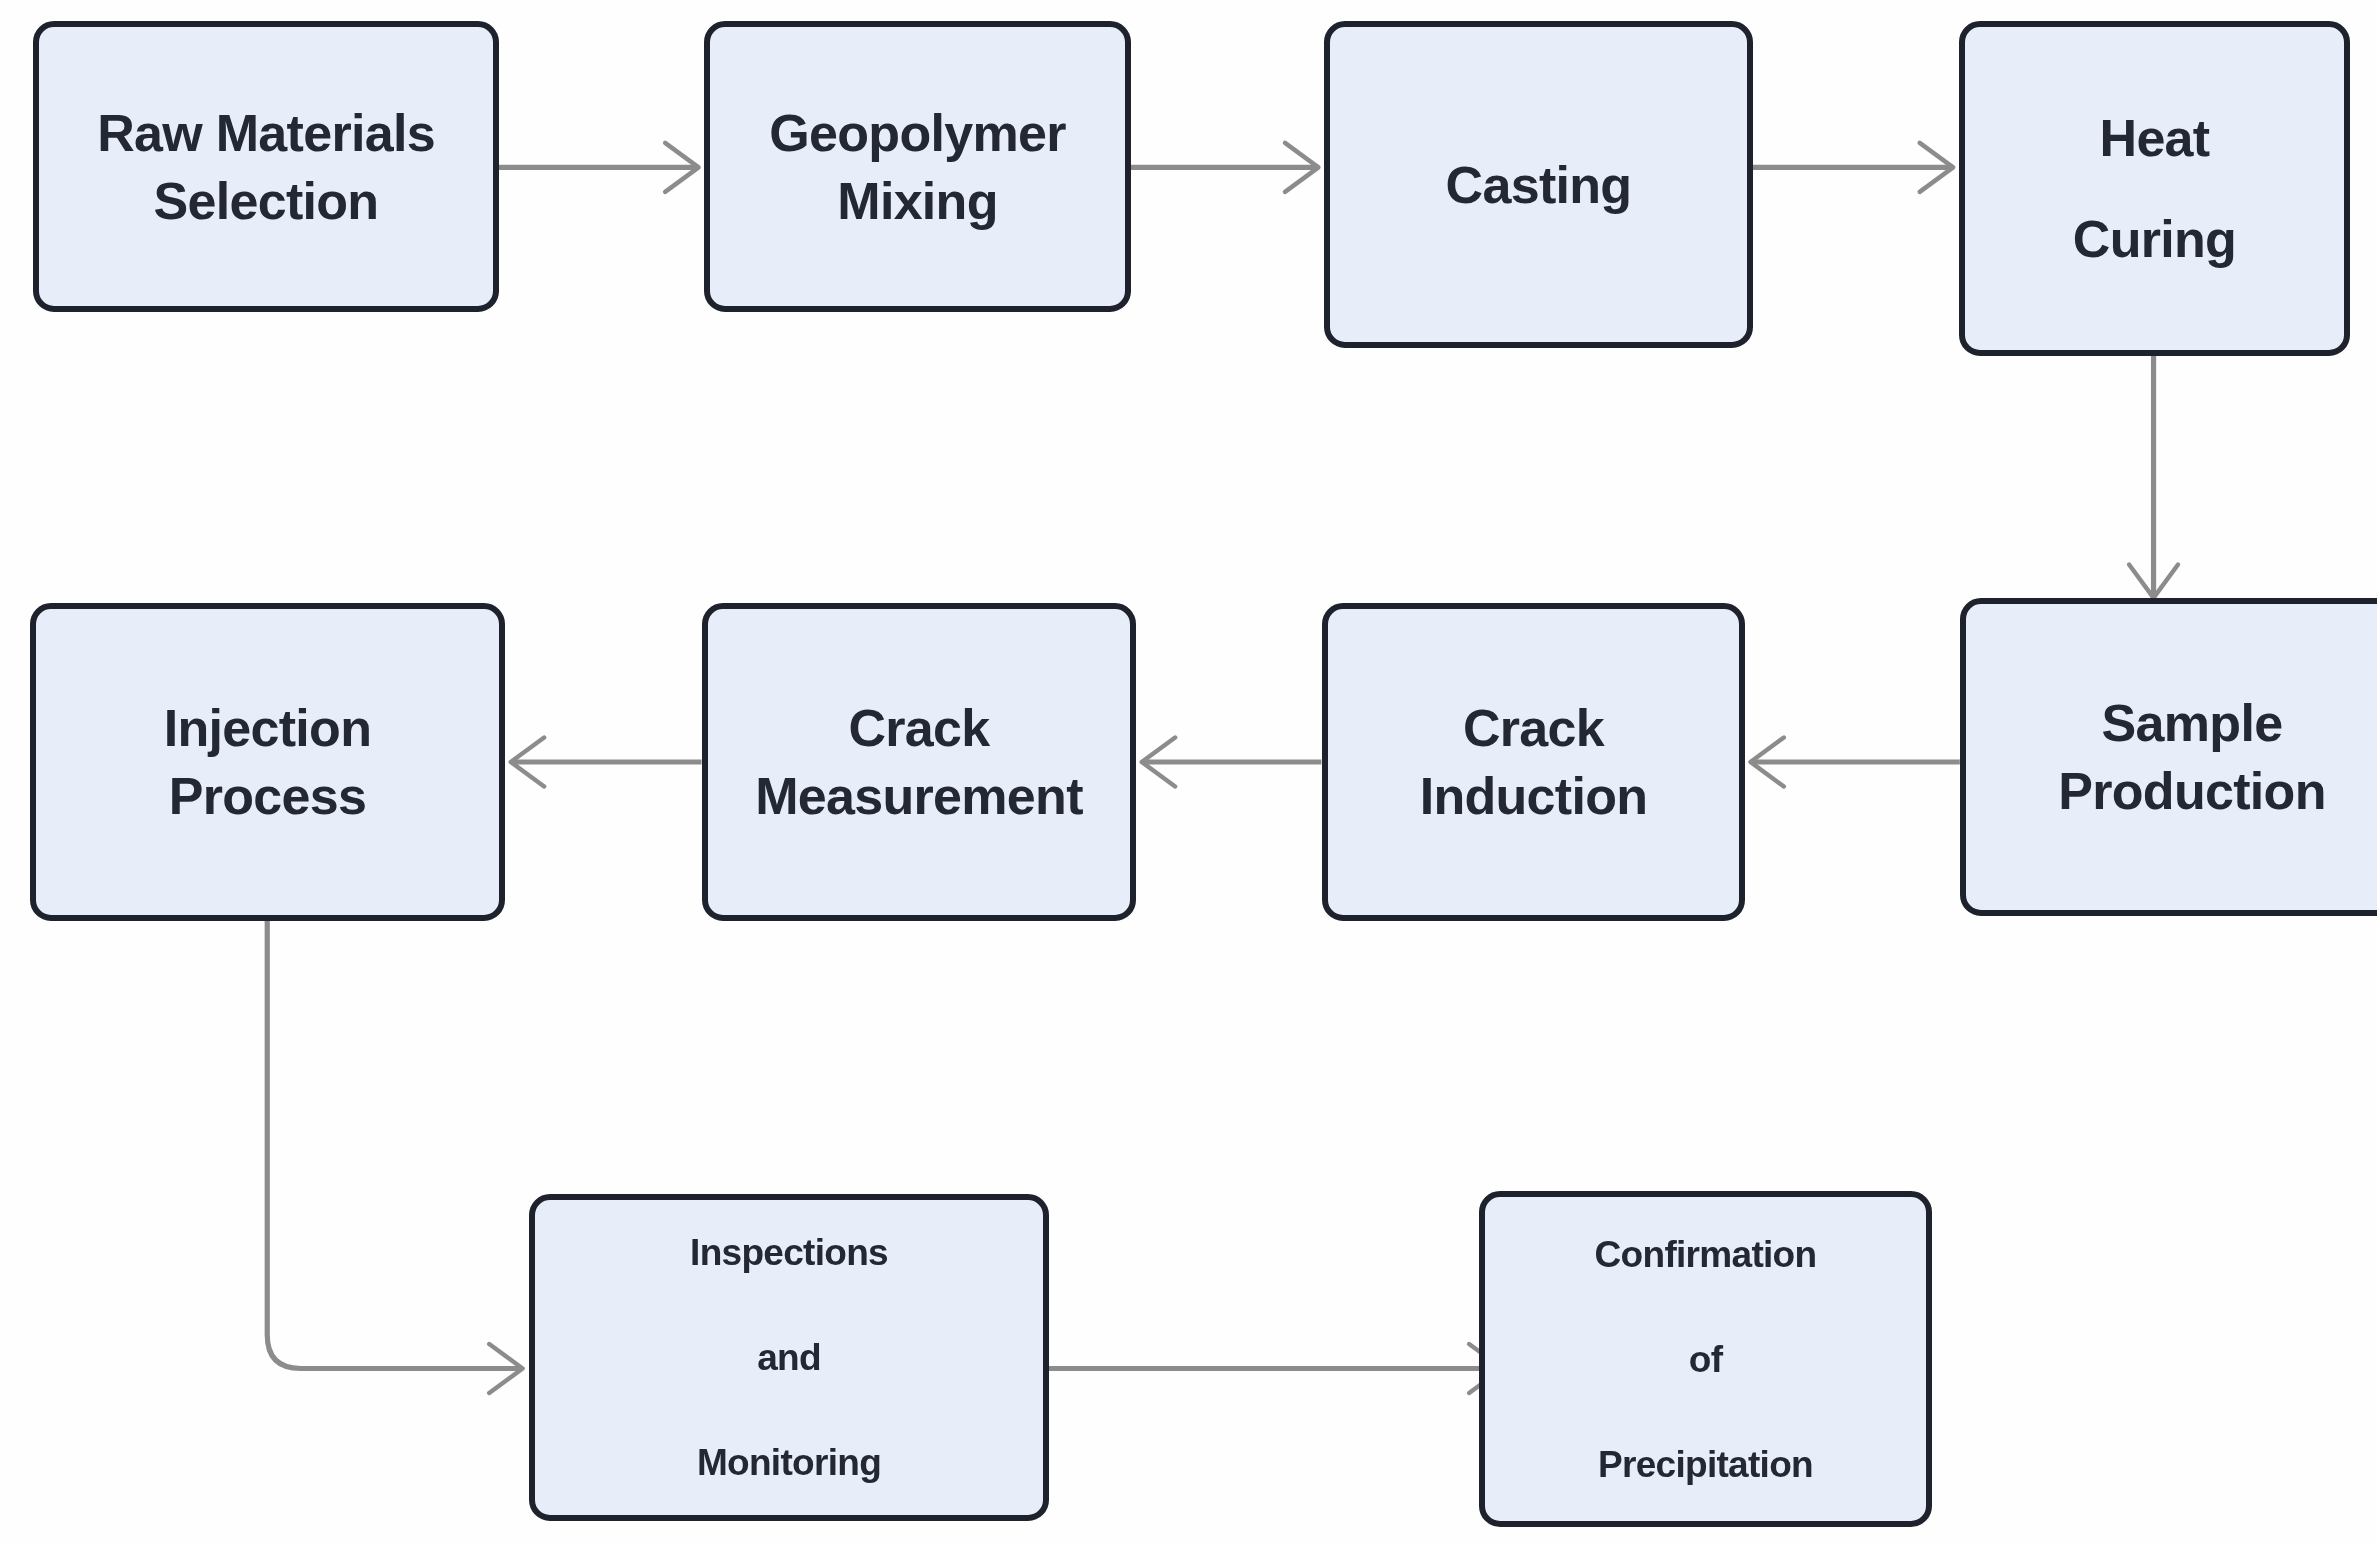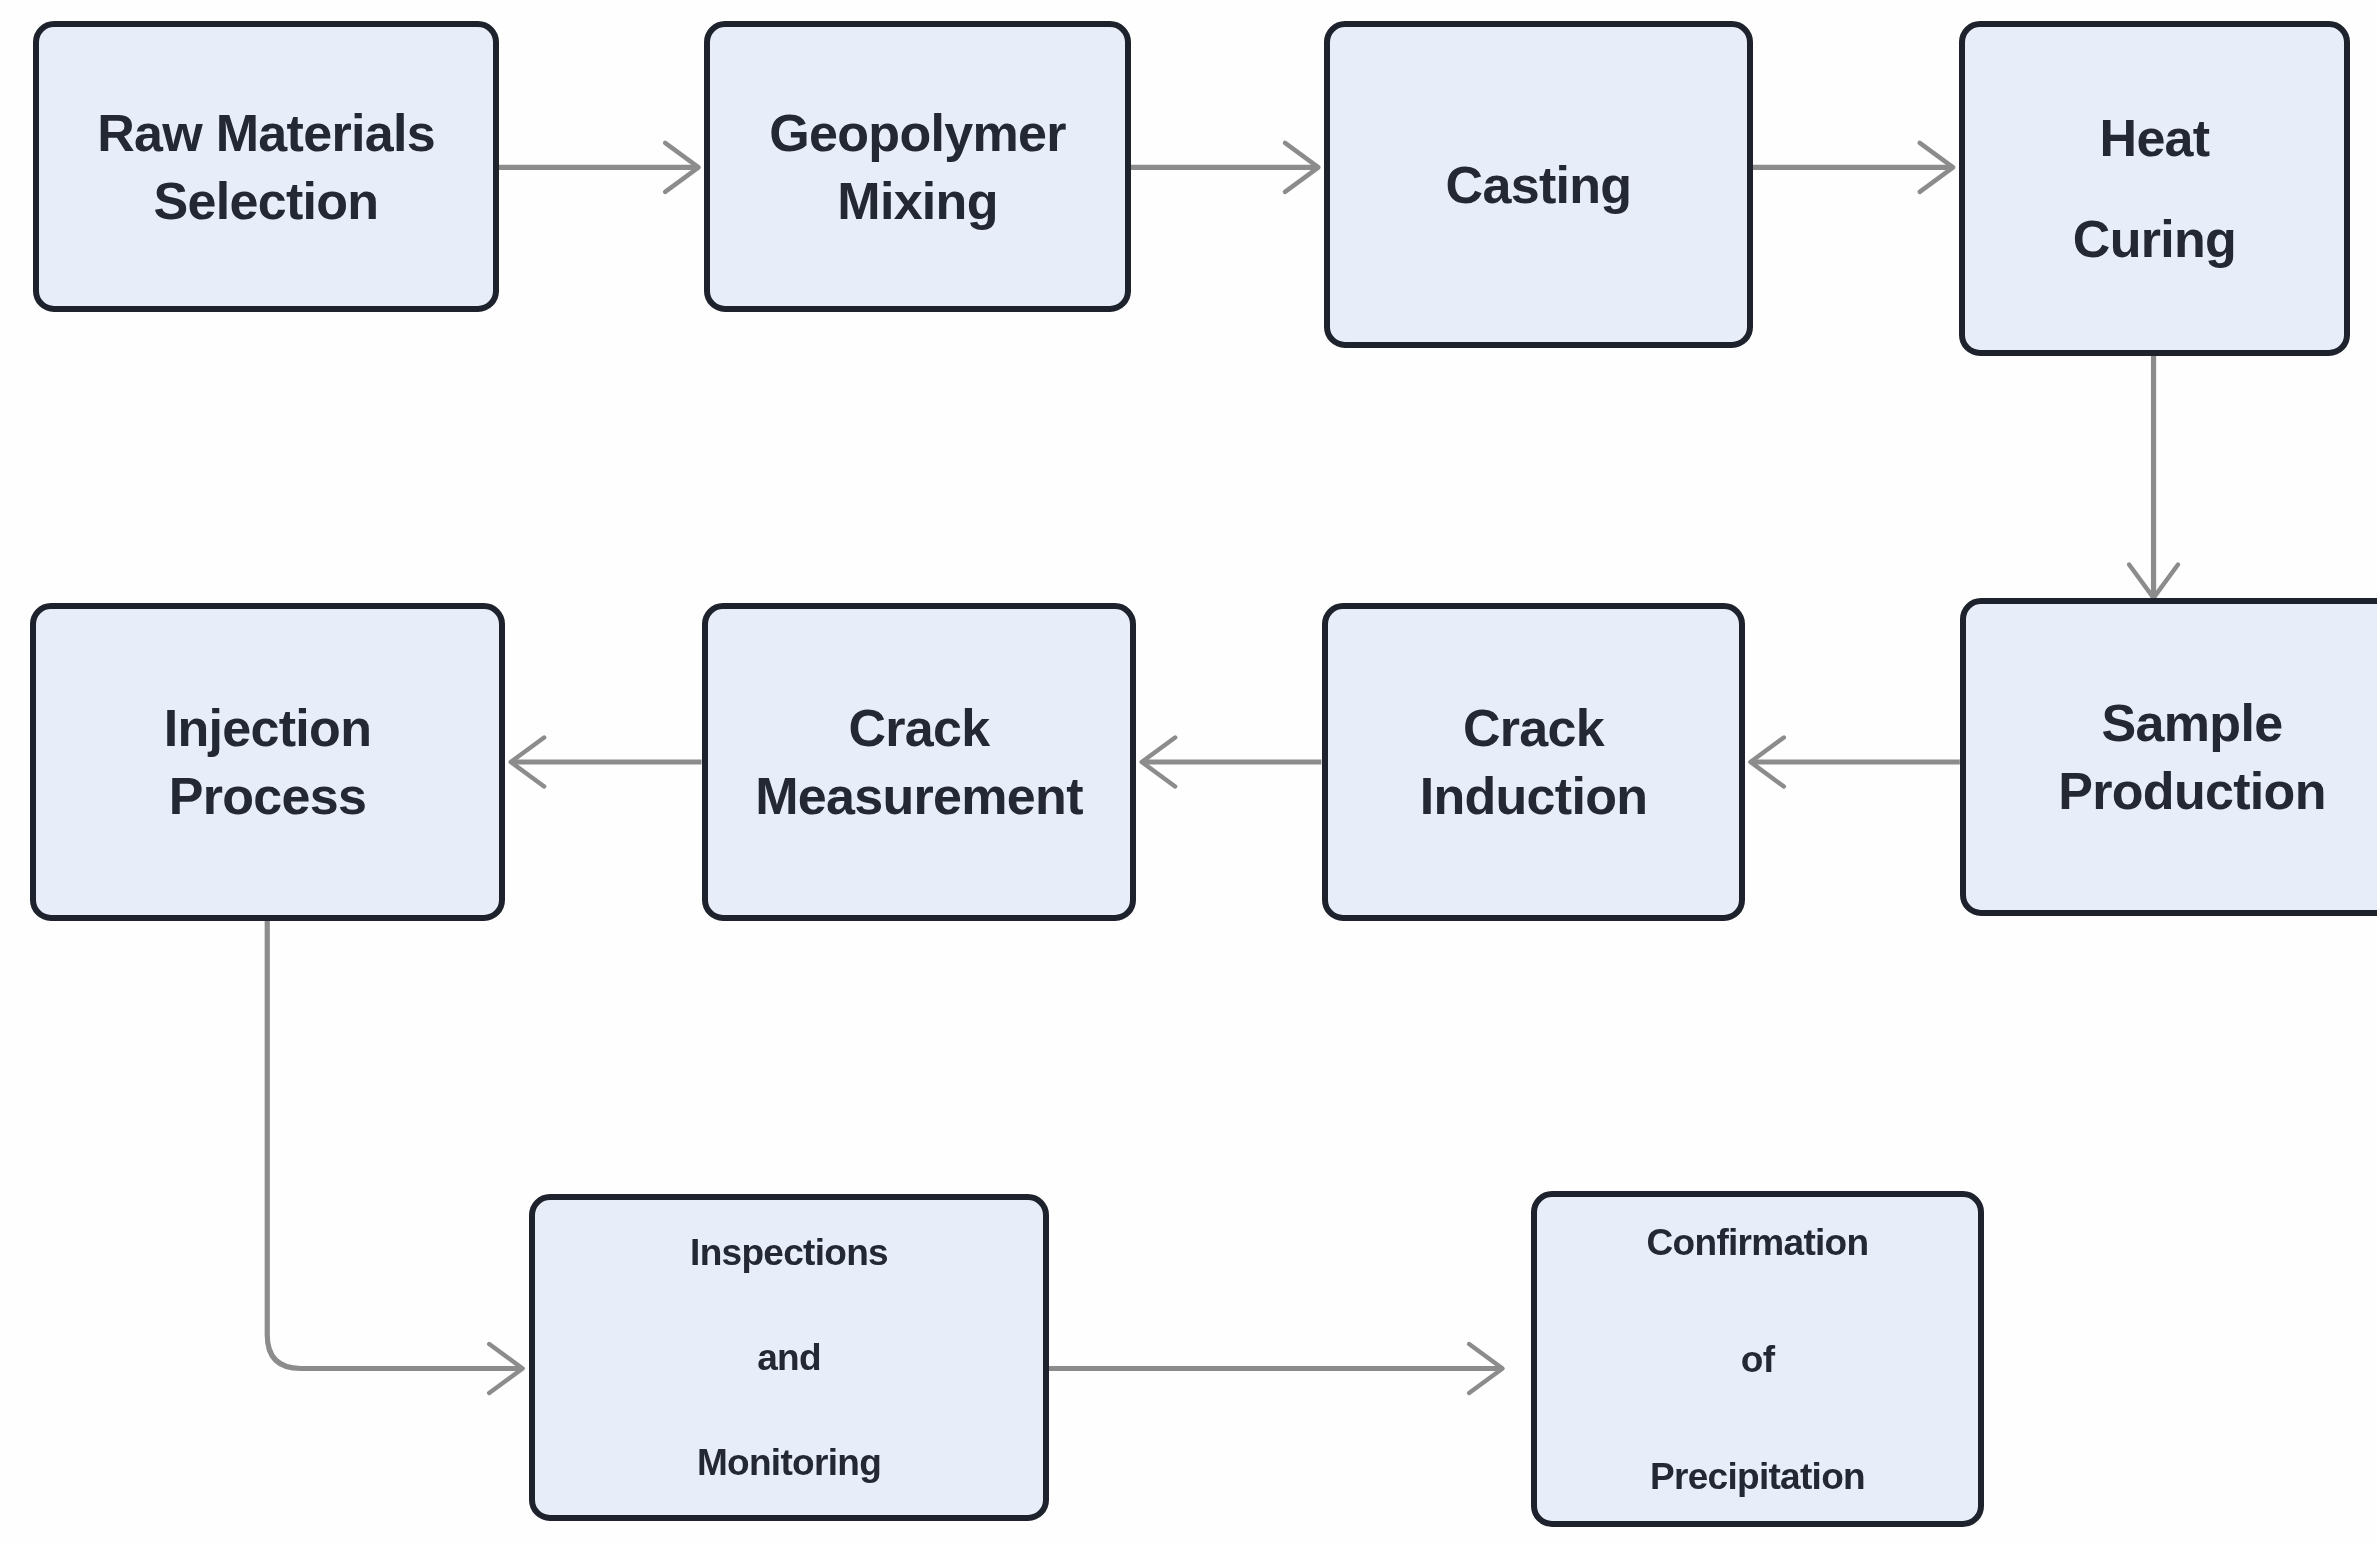--- a/index.html
+++ b/index.html
@@ -95,20 +95,20 @@
     <div class="line">Sample</div>
     <div class="line">Production</div>
   </div>
 
   <div class="node spaced lg" style="left:529px;top:1194px;width:520px;height:327px;">
     <div class="line">Inspections</div>
     <div class="line">and</div>
     <div class="line">Monitoring</div>
   </div>
 
-  <div class="node spaced lg" style="left:1531px;top:1191px;width:453px;height:336px;gap:12px;">
+  <div class="node spaced lg" style="left:1479px;top:1191px;width:453px;height:336px;">
     <div class="line">Confirmation</div>
     <div class="line">of</div>
     <div class="line">Precipitation</div>
   </div>
 
 </div>
 
 
 </body></html>

